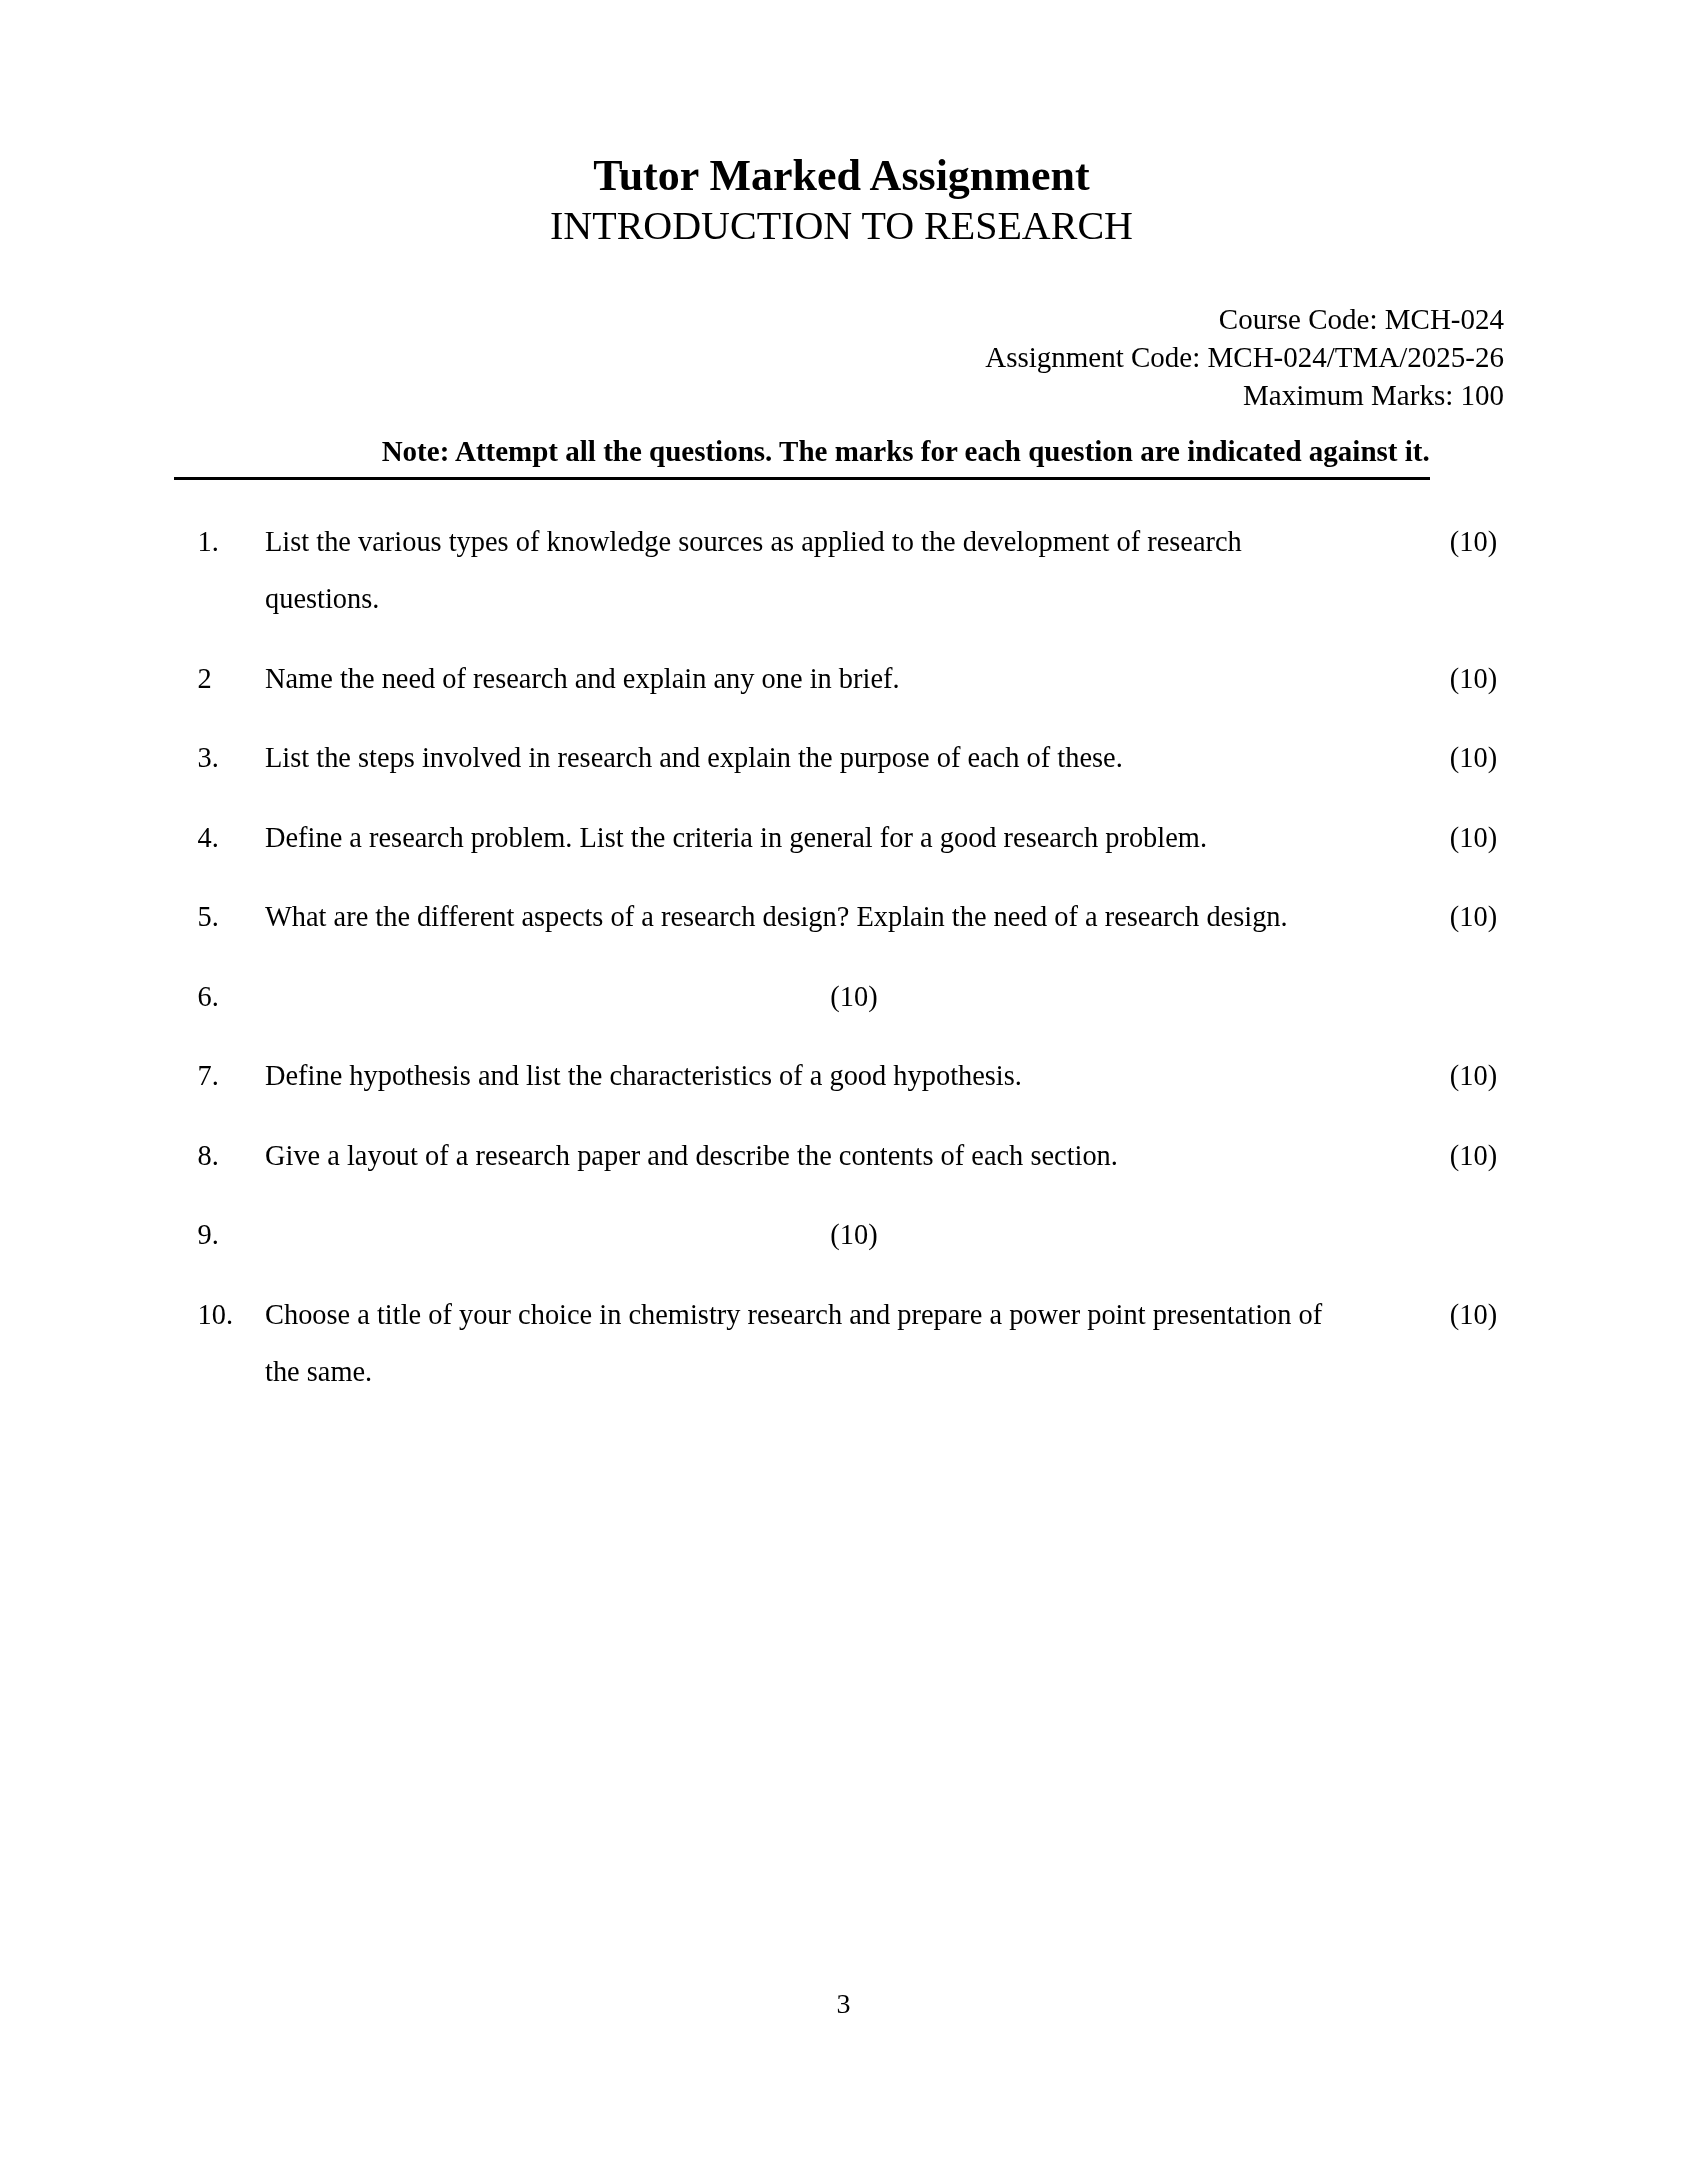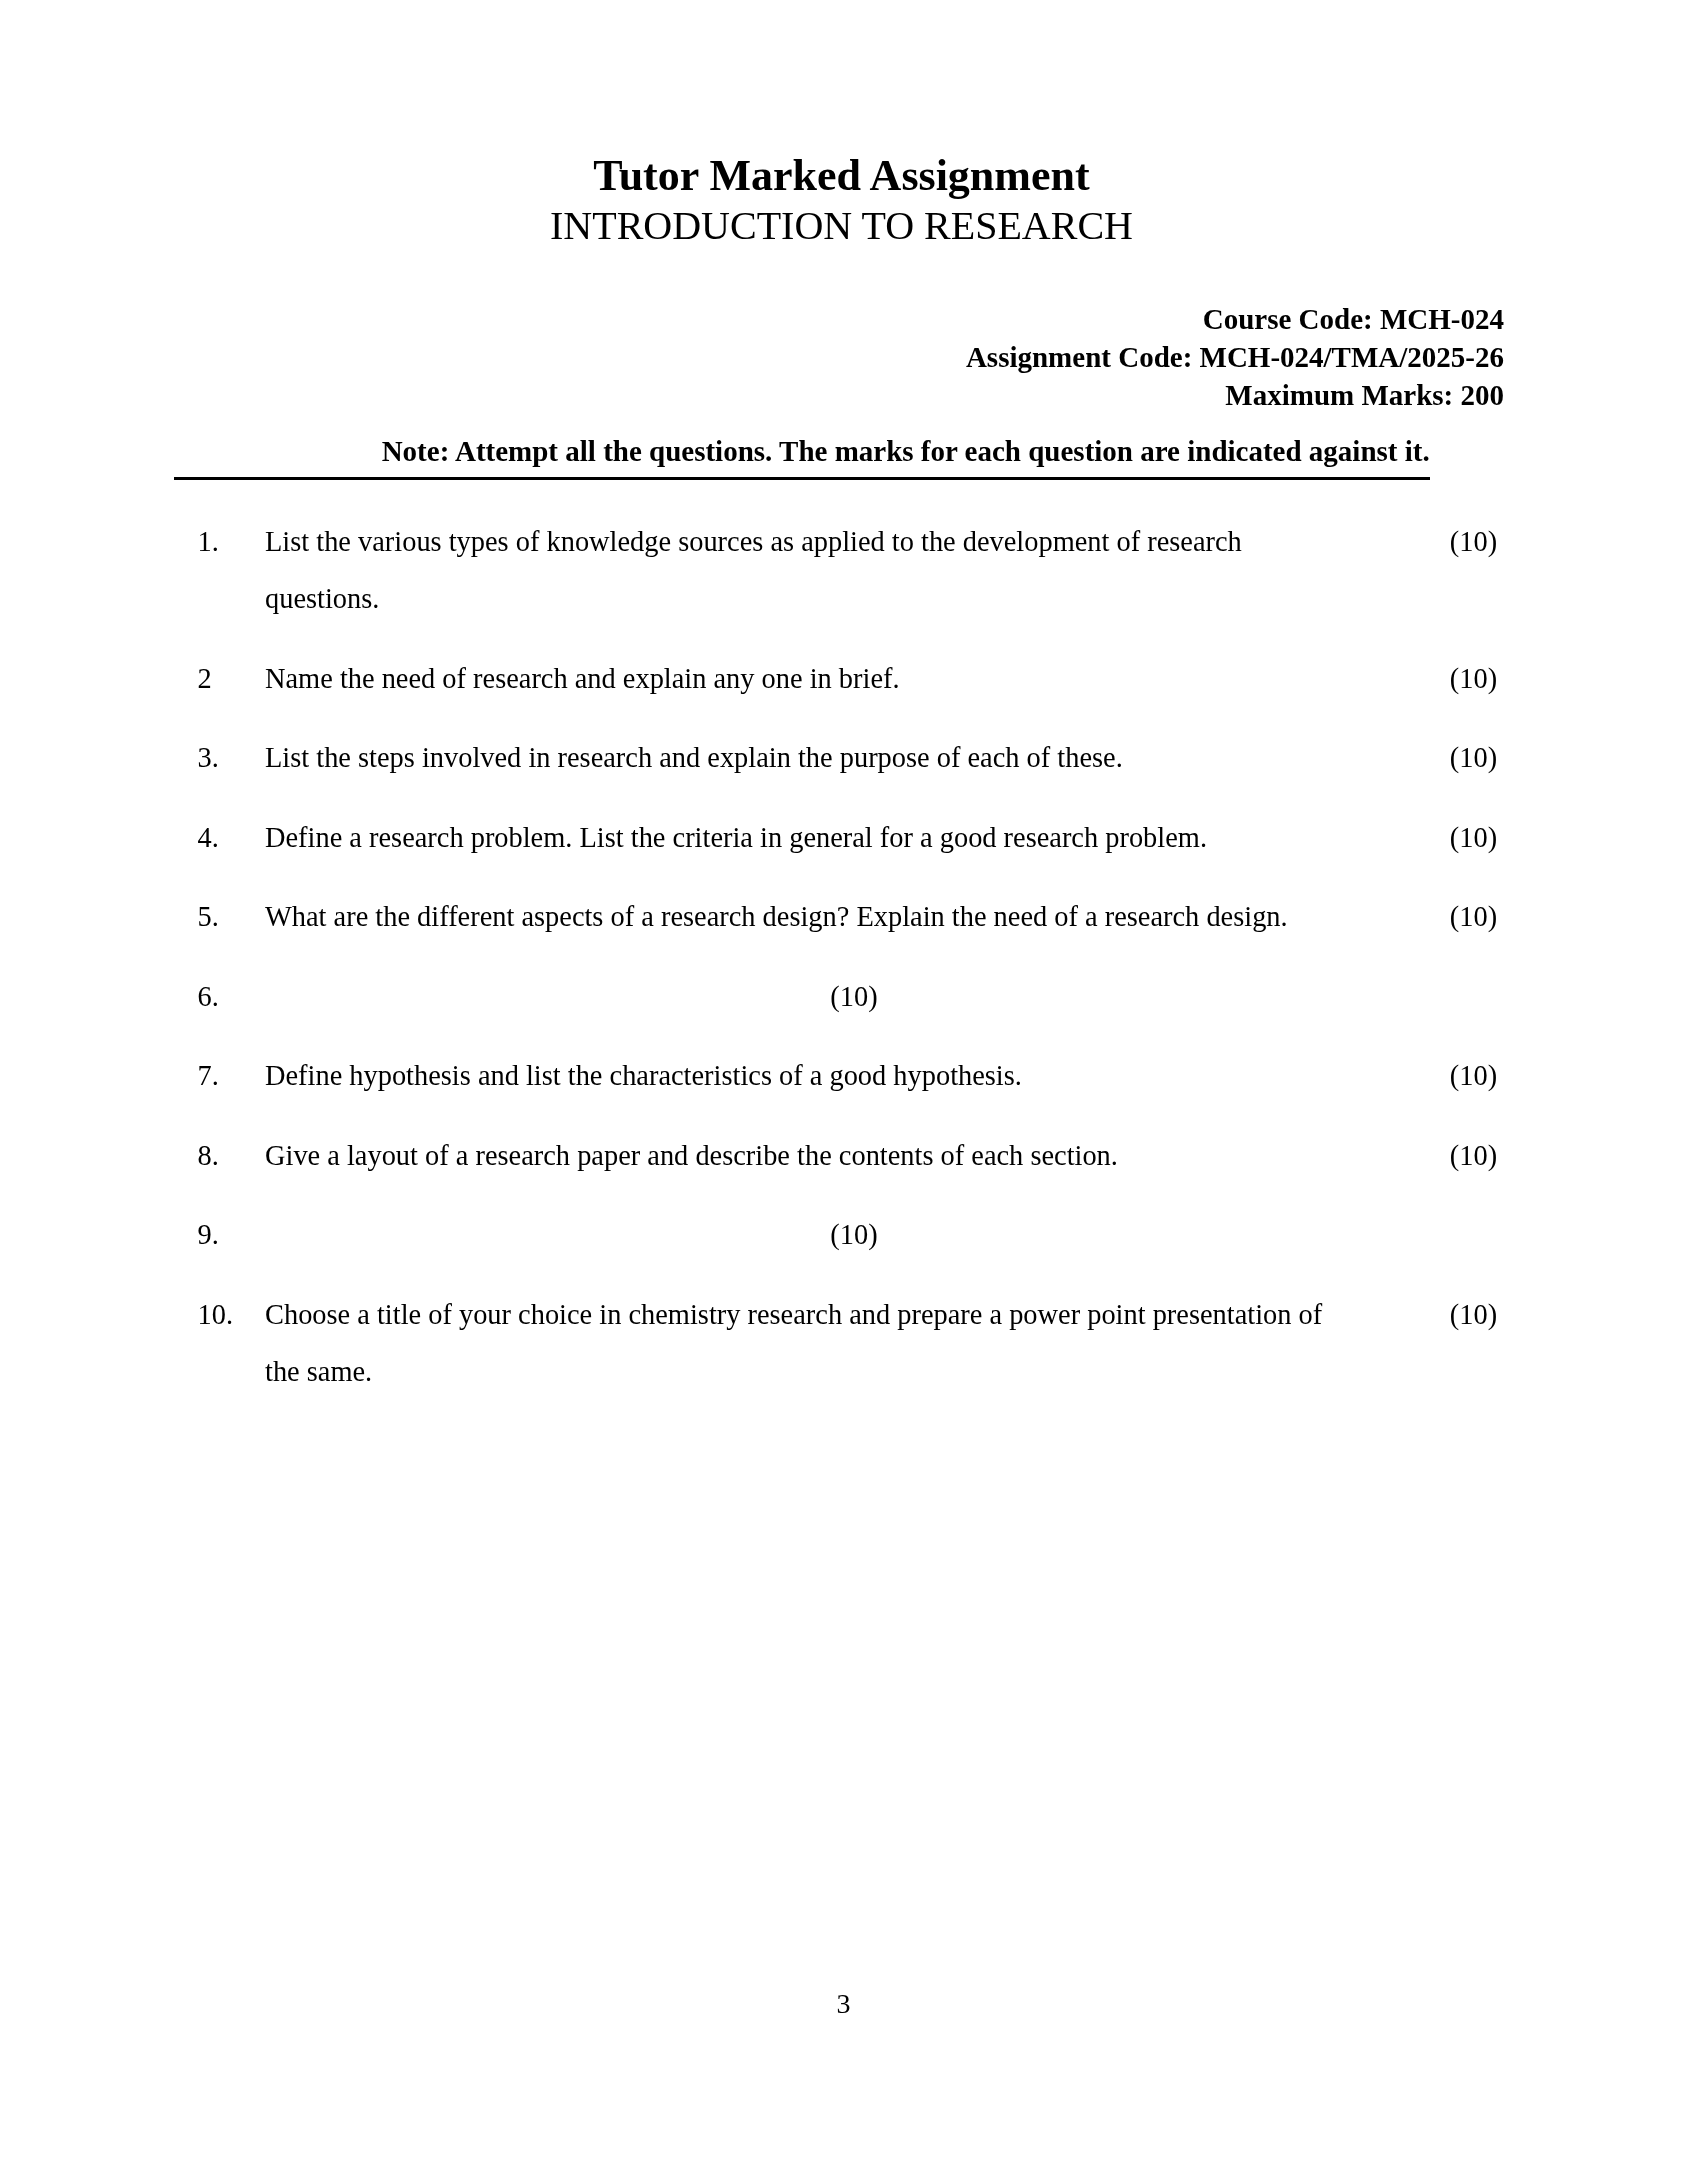--- a/index.html
+++ b/index.html
@@ -29,21 +29,21 @@
     font-weight: bold;
   }
   .title-sub {
     font-size: 40px;
     line-height: 48px;
     font-weight: normal;
   }
   .meta-block {
     margin-top: 50px;
     text-align: right;
-    font-weight: bold;
+    font-weight: normal;
     font-size: 29px;
   }
   .meta-line { line-height: 38px; }
   .note-block {
     margin-top: 19px;
     margin-left: -5.3px;
     width: 1256px;
     font-weight: bold;
     font-size: 29px;
     line-height: 36px;
@@ -87,21 +87,21 @@
 <div class="page">
 
   <div class="title-block">
     <div class="title-main">Tutor Marked Assignment</div>
     <div class="title-sub">INTRODUCTION TO RESEARCH</div>
   </div>
 
   <div class="meta-block">
     <div class="meta-line">Course Code: MCH-024</div>
     <div class="meta-line">Assignment Code: MCH-024/TMA/2025-26</div>
-    <div class="meta-line">Maximum Marks: 200</div>
+    <div class="meta-line">Maximum Marks: 100</div>
   </div>
 
   <div class="note-block">Note: Attempt all the questions. The marks for each question are indicated against it.</div>
 
   <div class="questions">
 
     <div class="question-row">
       <div class="q-number">1.</div>
       <div class="q-text">List the various types of knowledge sources as applied to the development of research
 questions.</div>

